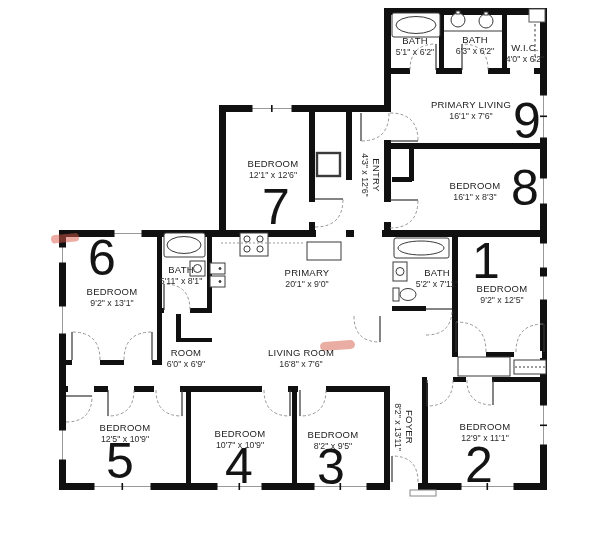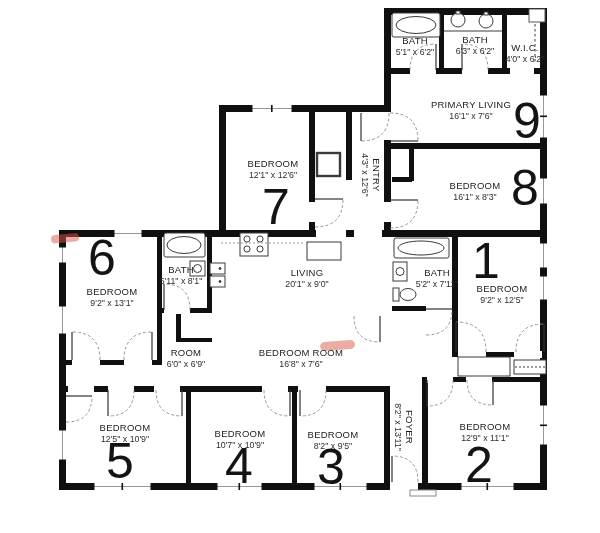--- a/index.html
+++ b/index.html
@@ -329,21 +329,21 @@
   <div class="dm">12'1" x 12'6"</div>
 </div>
 <div class="num" style="left:252px;top:207px">7</div>
 
 <div class="lbl vertical" style="left:346px;top:175px">
   <div class="nm">ENTRY</div>
   <div class="dm">4'3" x 12'6"</div>
 </div>
 
 <div class="lbl" style="left:283px;top:279px">
-  <div class="nm">LIVING</div>
+  <div class="nm">PRIMARY</div>
   <div class="dm">20'1" x 9'0"</div>
 </div>
 
 <div class="lbl" style="left:157px;top:276px">
   <div class="nm">BATH</div>
   <div class="dm">5'11" x 8'1"</div>
 </div>
 
 <div class="lbl" style="left:88px;top:298px">
   <div class="nm">BEDROOM</div>
@@ -361,21 +361,21 @@
   <div class="dm">9'2" x 12'5"</div>
 </div>
 <div class="num" style="left:462px;top:261px">1</div>
 
 <div class="lbl" style="left:162px;top:359px">
   <div class="nm">ROOM</div>
   <div class="dm">6'0" x 6'9"</div>
 </div>
 
 <div class="lbl" style="left:277px;top:359px">
-  <div class="nm">BEDROOM ROOM</div>
+  <div class="nm">LIVING ROOM</div>
   <div class="dm">16'8" x 7'6"</div>
 </div>
 
 <div class="lbl vertical" style="left:379px;top:427px">
   <div class="nm">FOYER</div>
   <div class="dm">8'2" x 13'11"</div>
 </div>
 
 <div class="lbl" style="left:101px;top:434px">
   <div class="nm">BEDROOM</div>

